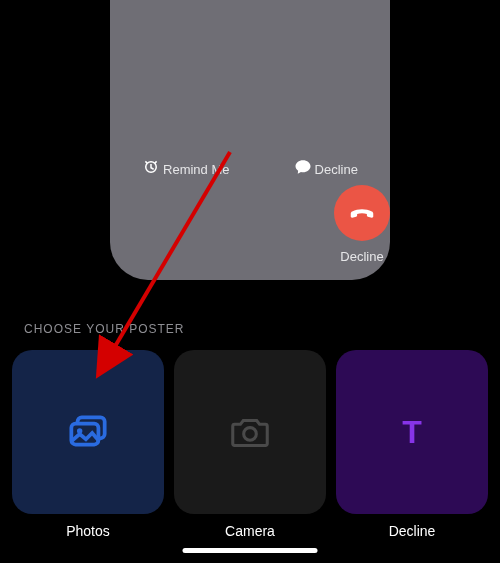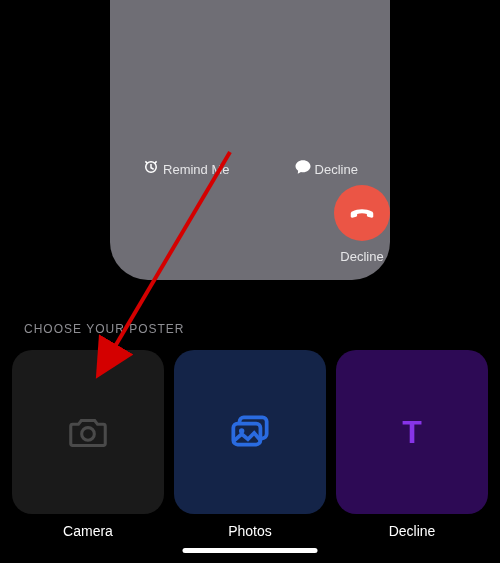--- a/index.html
+++ b/index.html
@@ -101,39 +101,39 @@
       <span class="big-lbl">Decline</span>
     </div>
   </div>
 </div>
 
 <div class="heading">CHOOSE YOUR POSTER</div>
 
 <div class="poster-row">
 
   <div class="card-wrap">
-    <div class="card camera">
-      <svg width="46" height="46" viewBox="0 0 24 24">
-          <path fill="none" stroke="#4a4a4a" stroke-width="1.6" d="M4 8h3l1.5-2h7L17 8h3a1 1 0 0 1 1 1v9a1 1 0 0 1-1 1H4a1 1 0 0 1-1-1V9a1 1 0 0 1 1-1Z"></path>
-          <circle cx="12" cy="13" r="3.3" fill="none" stroke="#4a4a4a" stroke-width="1.6"></circle>
-        </svg>
-    </div>
-    <span class="card-lbl">Camera</span>
-  </div>
-
-  <div class="card-wrap">
     <div class="card photos">
       <svg width="50" height="50" viewBox="0 0 24 24">
         <rect x="7" y="5" width="13" height="10" rx="2" fill="none" stroke="#2a6be0" stroke-width="1.8"></rect>
         <rect x="4" y="8" width="13" height="10" rx="2" fill="#142448" stroke="#2a6be0" stroke-width="1.8"></rect>
         <circle cx="8" cy="11.5" r="1.3" fill="#2a6be0"></circle>
         <path d="M4 16.5 8 13l3 2.5 3-3 3 3.5" fill="none" stroke="#2a6be0" stroke-width="1.8"></path>
       </svg>
     </div>
     <span class="card-lbl">Photos</span>
+  </div>
+
+  <div class="card-wrap">
+    <div class="card camera">
+      <svg width="46" height="46" viewBox="0 0 24 24">
+          <path fill="none" stroke="#4a4a4a" stroke-width="1.6" d="M4 8h3l1.5-2h7L17 8h3a1 1 0 0 1 1 1v9a1 1 0 0 1-1 1H4a1 1 0 0 1-1-1V9a1 1 0 0 1 1-1Z"></path>
+          <circle cx="12" cy="13" r="3.3" fill="none" stroke="#4a4a4a" stroke-width="1.6"></circle>
+        </svg>
+    </div>
+    <span class="card-lbl">Camera</span>
   </div>
 
 
   <div class="card-wrap">
     <div class="card monogram">
       <span class="T">T</span>
     </div>
     <span class="card-lbl">Decline</span>
   </div>
 

